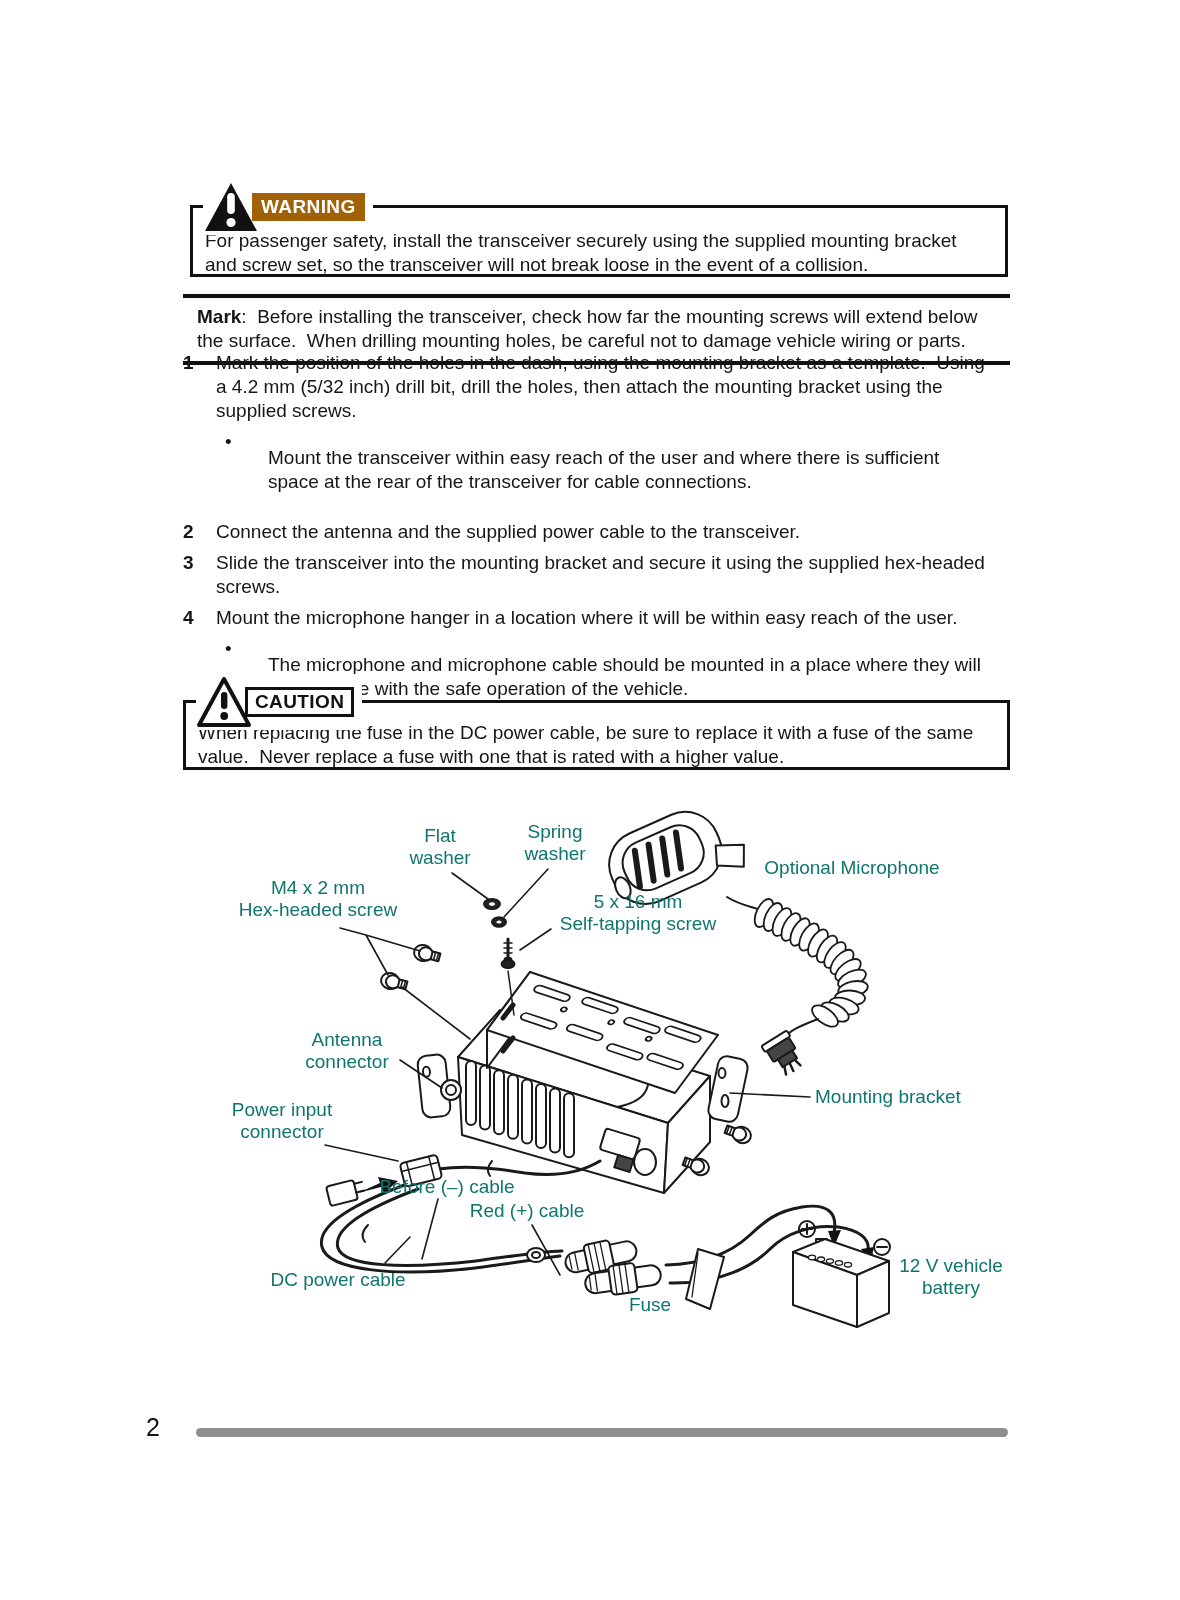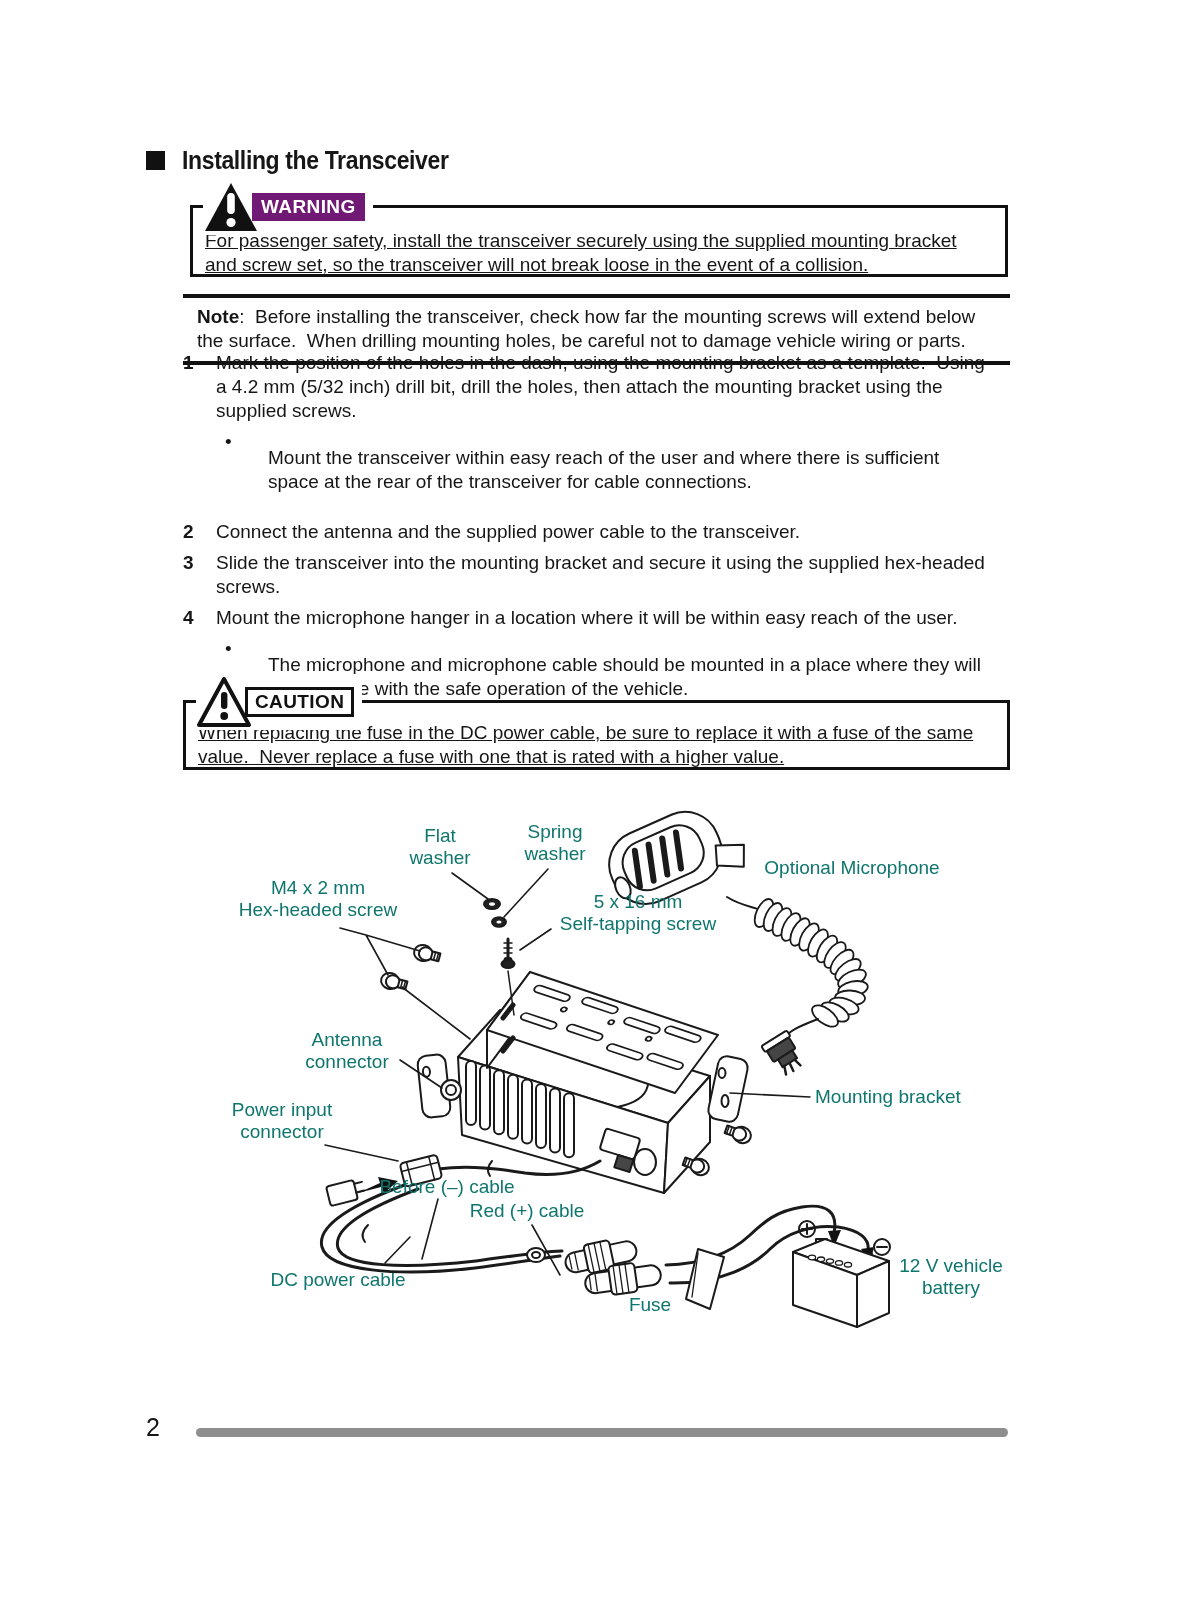--- a/index.html
+++ b/index.html
@@ -13,25 +13,25 @@
               transform:scaleX(.92);transform-origin:left center;white-space:nowrap;}
 
   
   .alertbox{position:absolute;box-sizing:border-box;border:3px solid #111;
             font-size:19px;line-height:23.5px;}
   .warnbox{left:190px;top:205px;width:818px;height:72px;padding:21px 12px 0 12px;}
   .cautionbox{left:183px;top:700px;width:827px;height:70px;padding:18px 12px 0 12px;}
   .badge{position:absolute;display:flex;align-items:center;background:#fff;
          height:56px;top:-29px;left:10px;padding-right:8px;}
   .badge svg{flex:none;}
-  .wlabel{background:#701a75;color:#fff;font-weight:bold;font-size:19px;
+  .wlabel{background:#a16207;color:#fff;font-weight:bold;font-size:19px;
           padding:2px 9px 3px;margin-left:-7px;letter-spacing:.4px;white-space:nowrap;}
   .clabel{background:#fff;color:#111;font-weight:bold;font-size:19px;border:3px solid #111;
           padding:0px 7px 1px;margin-left:-7px;letter-spacing:.4px;white-space:nowrap;}
-  .alertbox p{margin:0;text-decoration:underline;}
+  .alertbox p{margin:0;}
 
   
   .notebox{position:absolute;left:183px;top:294px;width:827px;box-sizing:border-box;
            border-top:4px solid #111;border-bottom:4px solid #111;
            padding:7px 14px 9px;font-size:19px;line-height:23.5px;}
   .notebox p{margin:0;}
   .notebox b{font-weight:bold;}
 
   
   .steps{position:absolute;left:183px;top:351px;width:827px;font-size:19px;line-height:24px;}
@@ -52,39 +52,35 @@
   
   .pagenum{position:absolute;left:146px;top:1413px;font-size:25px;}
   .pagebar{position:absolute;left:196px;top:1428px;width:812px;height:9px;
            background:#8e8e8e;border-radius:5px;}
 </style>
 </head>
 <body>
 
 <div class="sheet">
 
-  <div class="heading">
-    <span class="sq"></span>
-    <h1>Installing the Transceiver</h1>
-  </div>
 
   <div class="alertbox warnbox">
     <div class="badge">
       <svg width="56" height="52" viewBox="0 0 56 52">
         <path d="M28 2 L54 50 L2 50 Z" fill="#111"></path>
         <rect x="24.2" y="12" width="7.6" height="21" rx="3.8" fill="#fff"></rect>
         <circle cx="28" cy="41.5" r="4.6" fill="#fff"></circle>
       </svg>
       <span class="wlabel">WARNING</span>
     </div>
     <p>For passenger safety, install the transceiver securely using the supplied mounting bracket and screw set, so the transceiver will not break loose in the event of a collision.</p>
   </div>
 
   <div class="notebox">
-    <p><b>Note</b><span>:&nbsp; Before installing the transceiver, check how far the mounting screws will extend below the surface.&nbsp; When drilling mounting holes, be careful not to damage vehicle wiring or parts.</span></p>
+    <p><b>Mark</b><span>:&nbsp; Before installing the transceiver, check how far the mounting screws will extend below the surface.&nbsp; When drilling mounting holes, be careful not to damage vehicle wiring or parts.</span></p>
   </div>
 
   <div class="steps">
     <div class="step">
       <span class="n">1</span>
       <p>Mark the position of the holes in the dash, using the mounting bracket as a template.&nbsp; Using a 4.2 mm (5/32 inch) drill bit, drill the holes, then attach the mounting bracket using the supplied screws.</p>
     </div>
     <div class="sub">
       <span class="b">•</span>
       <p>Mount the transceiver within easy reach of the user and where there is sufficient space at the rear of the transceiver for cable connections.</p>

